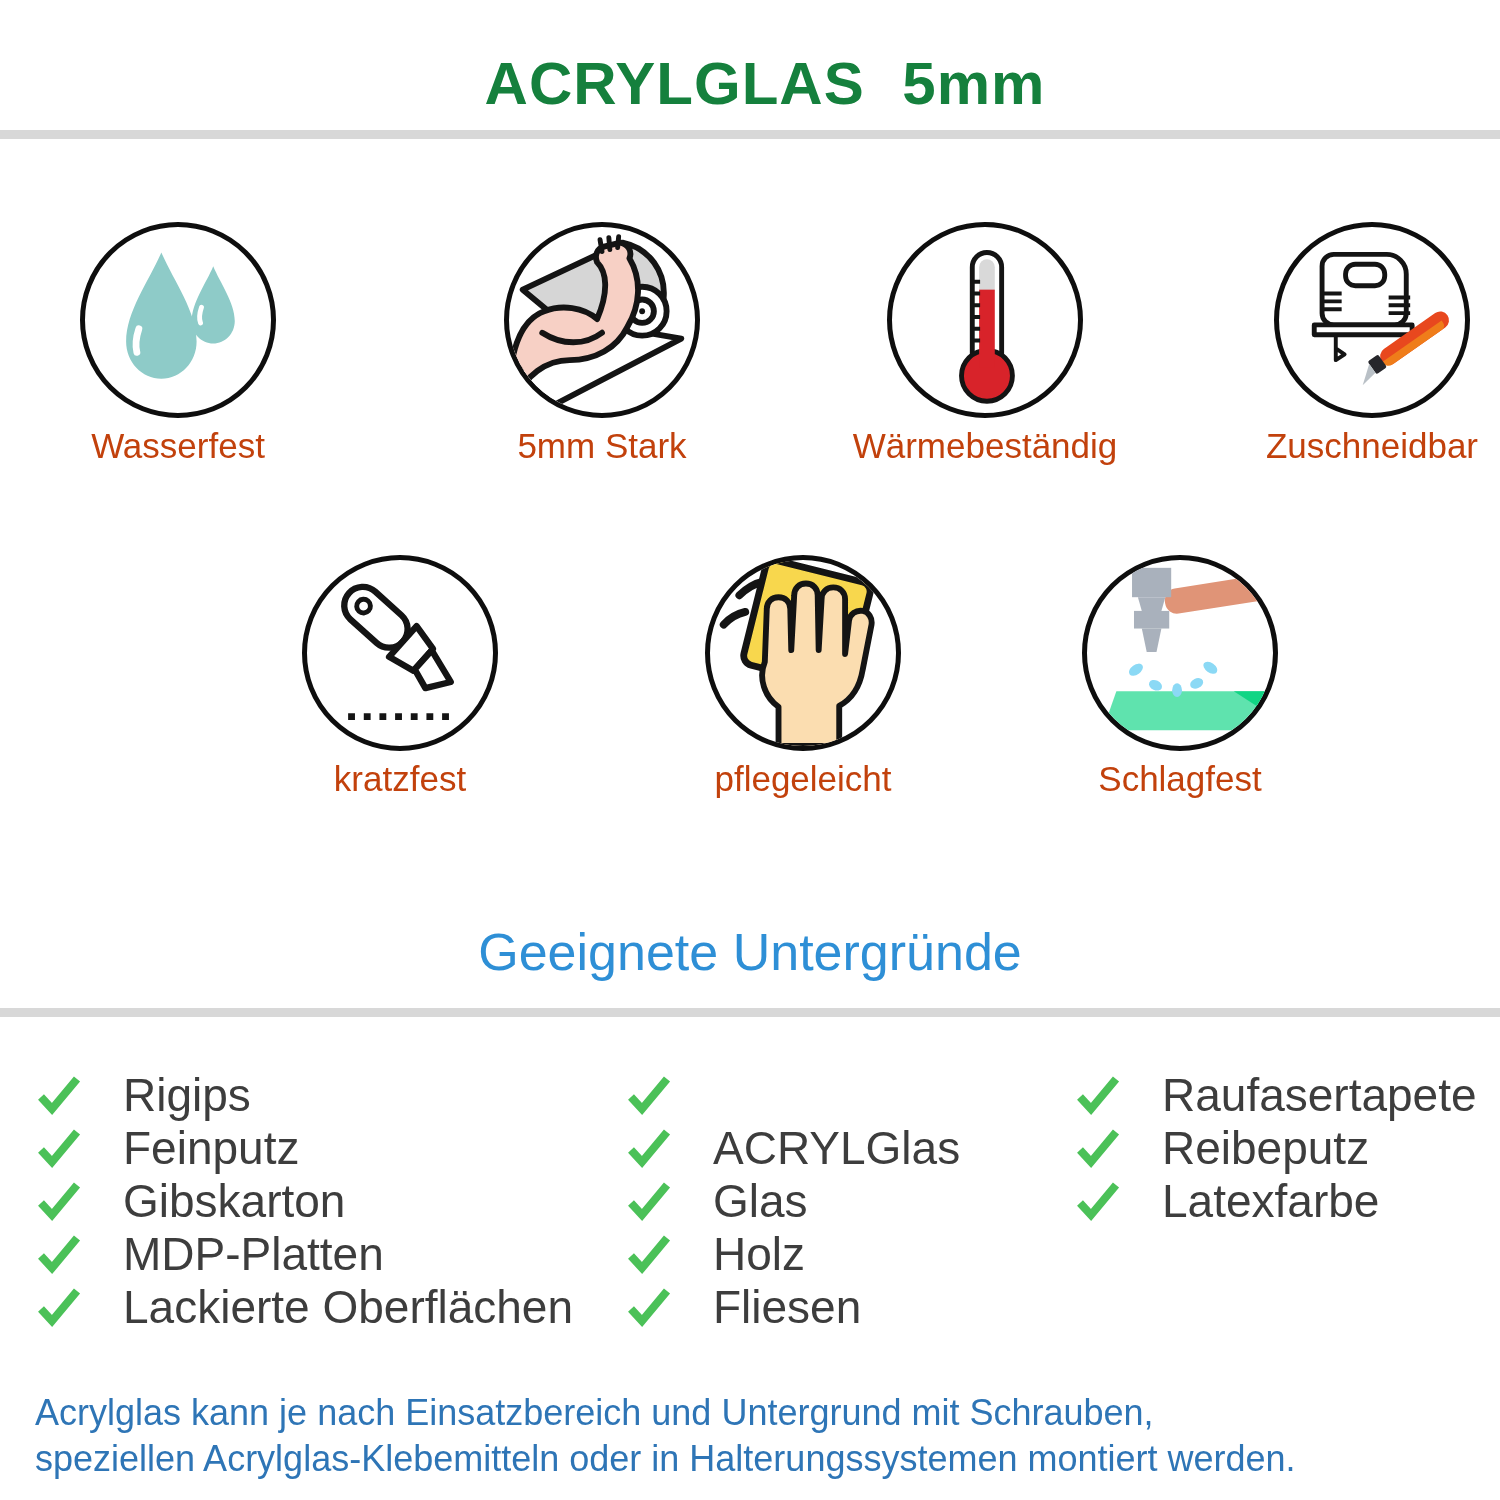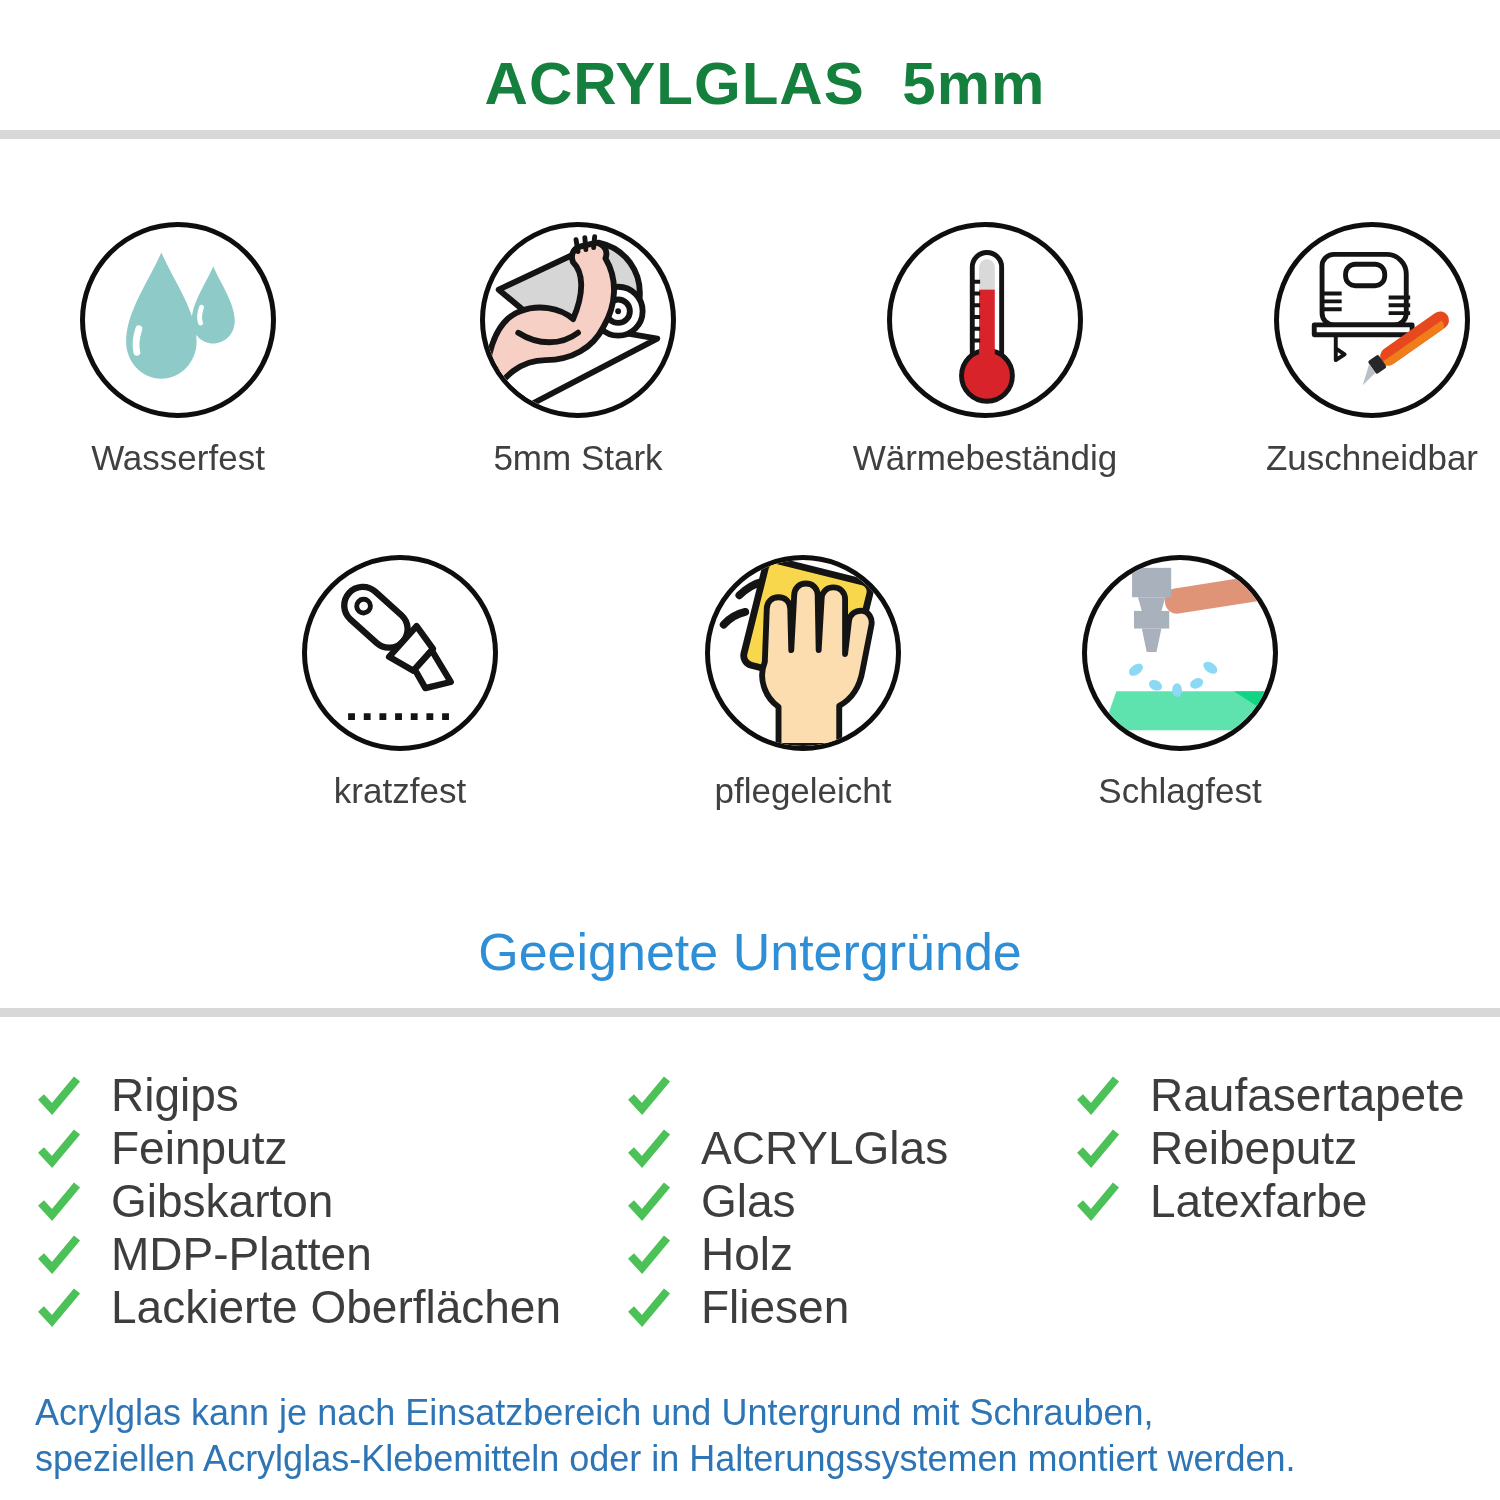--- a/index.html
+++ b/index.html
@@ -15,30 +15,30 @@
   .bar1{top:130px;}
   .bar2{top:1008px;}
   .feature{position:absolute;width:340px;display:flex;flex-direction:column;align-items:center;}
   .row1{top:222px;}
   .row2{top:555px;}
   .circle{
     width:186px;height:186px;border:5px solid #0e0e0e;border-radius:50%;
     background:#fff;overflow:hidden;flex:0 0 auto;
   }
   .circle svg{width:100%;height:100%;display:block;}
-  .feature-label{margin-top:20px;font-size:35px;color:#404040;white-space:nowrap;}
+  .feature-label{margin-top:8px;font-size:35px;color:#c2410c;white-space:nowrap;}
   .section-title{
     position:absolute;top:922px;left:0;width:100%;margin:0;text-align:center;
     font-size:52px;font-weight:500;color:#2e8fd6;
   }
   .col{position:absolute;top:1068px;display:flex;flex-direction:column;}
   .col1{left:35px;}
   .col2{left:625px;}
   .col3{left:1074px;}
-  .check-item{display:flex;align-items:center;height:53px;gap:28px;}
+  .check-item{display:flex;align-items:center;height:53px;gap:40px;}
   .check-item .label{font-size:46px;color:#3d3d3d;white-space:nowrap;}
   .check{width:48px;height:48px;flex:0 0 auto;}
   .footer{
     position:absolute;left:35px;top:1390px;margin:0;
     font-size:36px;line-height:46px;color:#2e75b6;
   }
 </style>
 </head>
 <body>
 
@@ -52,21 +52,21 @@
       <svg viewBox="0 0 190 190">
         <path d="M78 26 C66 54 42 86 42 117 c0 21 16 38 36 38 s36 -17 36 -38 C114 86 90 54 78 26 Z" fill="#8ecbc8"></path>
         <path d="M55 104 c-3 9 -4 16 -2 24" stroke="#fff" stroke-width="7" fill="none" stroke-linecap="round"></path>
         <path d="M131 40 C124 57 109 77 109 96 c0 13 10 23 22 23 s22 -10 22 -23 C153 77 138 57 131 40 Z" fill="#8ecbc8"></path>
         <path d="M119 82 c-2 6 -3 11 -1 16" stroke="#fff" stroke-width="5" fill="none" stroke-linecap="round"></path>
       </svg>
     </div>
     <div class="feature-label">Wasserfest</div>
   </div>
 
-  <div class="feature row1" style="left:408px">
+  <div class="feature row1" style="left:432px">
     <div class="circle">
       <svg viewBox="0 0 190 190">
         <path d="M14 64 L116 16 C144 22 160 46 158 72 C156 98 136 114 114 109 L50 94 Z" fill="#d6d6d6" stroke="#141414" stroke-width="6" stroke-linejoin="round"></path>
         <circle cx="118" cy="38" r="4" fill="#fff"></circle>
           <circle cx="132" cy="62" r="4" fill="#fff"></circle>
         <path d="M0 150 L118 104 L176 114 L30 190 Z" fill="#fff" stroke="#141414" stroke-width="6" stroke-linejoin="round"></path>
         <circle cx="136" cy="86" r="25" fill="#fff" stroke="#141414" stroke-width="6"></circle>
         <circle cx="136" cy="86" r="12" fill="#fff" stroke="#141414" stroke-width="6"></circle>
         <circle cx="136" cy="86" r="3" fill="#141414"></circle>
         <path d="M0 166 C2 120 14 94 36 86 C54 79 76 82 90 94 C102 66 100 46 90 36 C87 29 90 22 97 20 L114 16 C122 18 126 25 123 32 C136 54 134 80 121 102 C110 124 88 136 62 136 C38 136 16 152 8 176 Z" fill="#f7d0c5" stroke="#141414" stroke-width="6" stroke-linejoin="round"></path>

